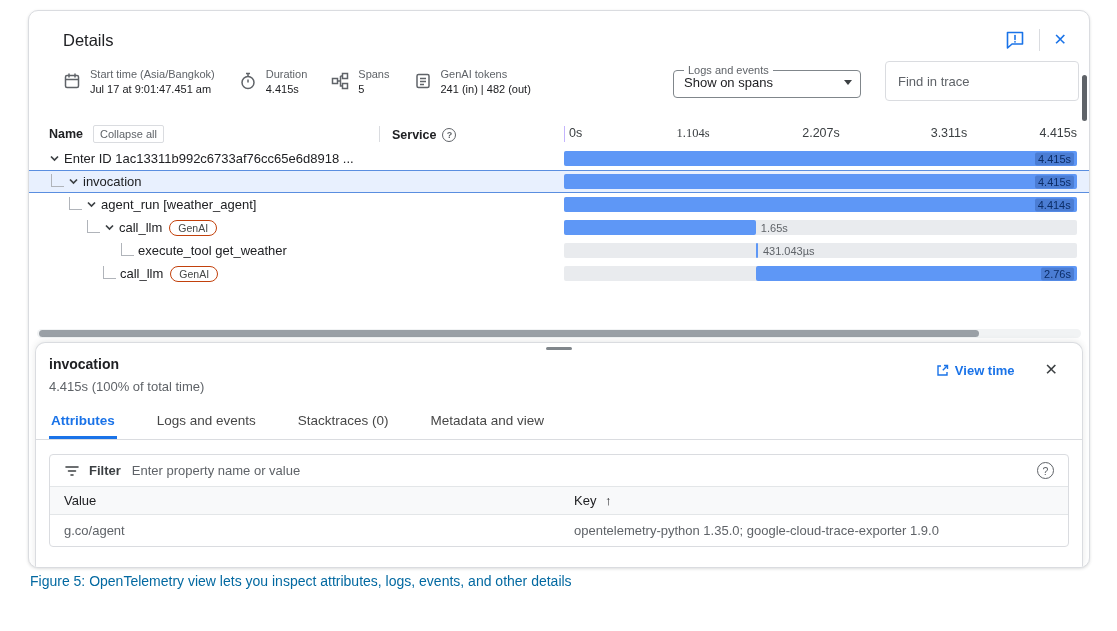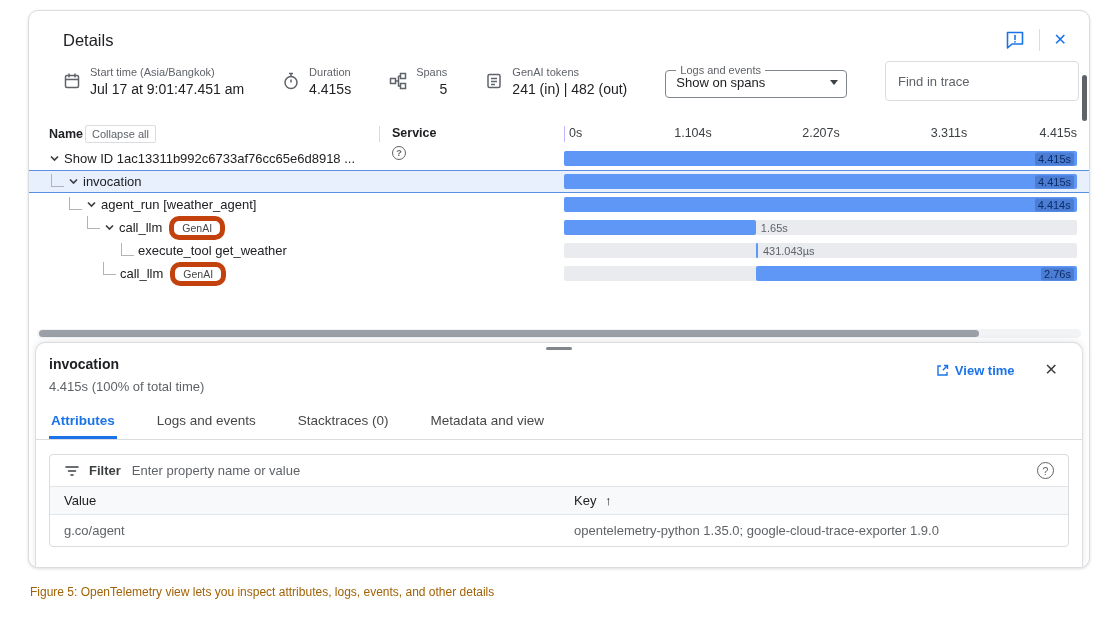--- a/index.html
+++ b/index.html
@@ -9,52 +9,52 @@
   .card{position:absolute;left:28px;top:10px;width:1060px;height:556px;background:#fff;
         border:1px solid #dadce0;border-radius:10px;box-shadow:0 1px 3px rgba(60,64,67,.18);overflow:hidden;}
 
   .card-header{display:flex;justify-content:space-between;align-items:center;padding:18px 22px 0 34px;}
   .card-title{font-size:16.5px;color:#202124;}
   .header-actions{display:flex;align-items:center;}
   .vdiv{width:1px;height:22px;background:#dadce0;margin:0 14px;}
   .close-x{font-size:16px;color:#1a73e8;cursor:pointer;line-height:1;}
 
   
-  .toolbar{display:flex;align-items:center;padding:10px 10px 12px 34px;gap:38px;}
+  .toolbar{display:flex;align-items:center;padding:10px 10px 12px 34px;gap:24px;}
   .tb-item{display:flex;align-items:center;gap:9px;}
   .tb-item svg{flex:none;stroke:#5f6368;fill:none;stroke-width:1.5;}
   .tb-label{font-size:11px;color:#5f6368;line-height:12px;}
-  .tb-value{font-size:14px;color:#202124;margin-top:3px;white-space:nowrap;text-align:right;}
+  .tb-value{font-size:11px;color:#202124;margin-top:3px;white-space:nowrap;}
   .dd-fieldset{border:1px solid #80868b;border-radius:4px;margin:0 0 0 auto;padding:0 8px 7px 10px;width:168px;background:#fff;cursor:pointer;}
   .dd-fieldset legend{font-size:11px;color:#5f6368;padding:0 4px;}
   .dd-value{display:flex;justify-content:space-between;align-items:center;font-size:13px;color:#202124;margin-top:-1px;}
   .dd-caret{width:0;height:0;border-left:4.5px solid transparent;border-right:4.5px solid transparent;border-top:5.5px solid #3c4043;}
   .find-input{width:168px;height:38px;border:1px solid #dadce0;border-radius:4px;padding:0 12px;font-size:13px;color:#202124;
               font-family:"Liberation Sans",sans-serif;outline:none;}
   .find-input::placeholder{color:#5f6368;}
   .vthumb{position:absolute;right:2px;top:64px;width:5px;height:46px;background:#5f6368;border-radius:3px;}
 
   
   .thead,.trow{display:grid;grid-template-columns:330px 185px 1fr;align-items:center;padding:0 12px 0 20px;}
   .thead{height:26px;margin-top:8px;font-size:12.5px;}
-  .thead .hname{display:flex;align-items:center;gap:2px;font-weight:bold;}
+  .thead .hname{display:flex;align-items:center;gap:10px;font-weight:bold;}
   .chip{font-size:11px;font-weight:normal;color:#5f6368;border:1px solid #dadce0;border-radius:2px;padding:2px 6px;background:#fff;cursor:pointer;}
-  .hservice{display:flex;align-items:flex-start;gap:6px;border-left:1px solid #dadce0;padding-left:12px;height:16px;font-weight:bold;flex-direction:column;}
+  .hservice{display:flex;align-items:flex-end;gap:6px;border-left:1px solid #dadce0;padding-left:12px;height:16px;font-weight:bold;}
   .hticks{position:relative;height:16px;border-left:1px solid #c4b5fd;font-weight:normal;color:#3c4043;}
   .hticks span{position:absolute;top:0;font-size:12.5px;white-space:nowrap;}
-  .tick0{left:4px;}.tick1{left:25%;transform:translateX(-50%);}.tick2{left:50%;transform:translateX(-50%);}
+  .tick0{left:4px;}.tick1{left:25%;transform:translateX(-50%);font-family:Liberation Serif, serif;}.tick2{left:50%;transform:translateX(-50%);}
   .tick3{left:75%;transform:translateX(-50%);}.tick4{right:0;}
 
   .trow{height:23px;font-size:13px;}
   .trow.selected{background:#e8f0fe;box-shadow:inset 0 1px 0 #5a8ee0, inset 0 -1px 0 #5a8ee0;}
   .tname{display:flex;align-items:center;overflow:hidden;white-space:nowrap;}
   .connector{flex:none;width:12px;height:12px;border-left:1px solid #b0b4ba;border-bottom:1px solid #b0b4ba;align-self:flex-start;margin-right:4px;}
   .caret{flex:none;display:inline-flex;margin-right:4px;cursor:pointer;}
   .rowlabel{color:#202124;overflow:hidden;text-overflow:ellipsis;}
-  .pill{flex:none;margin-left:7px;font-size:10.5px;color:#444746;border:5px solid #c2410c;border-radius:10px;padding:1px 8px;line-height:12px;}
+  .pill{flex:none;margin-left:7px;font-size:10.5px;color:#444746;border:1px solid #c2410c;border-radius:10px;padding:1px 8px;line-height:12px;}
   .tl{position:relative;height:23px;}
   .track{position:absolute;left:0;right:0;top:4px;bottom:4px;background:#e9ebee;border-radius:2px;}
   .bar{position:absolute;top:4px;bottom:4px;background:#5e97f6;border-radius:2px;min-width:2px;cursor:pointer;}
   .bar-label{position:absolute;right:3px;top:50%;transform:translateY(-50%);font-size:11px;line-height:13px;
              color:#0c2d67;background:rgba(8,36,89,.22);padding:0 3px;border-radius:2px;white-space:nowrap;}
   .bar.outside .bar-label{left:calc(100% + 5px);right:auto;color:#5f6368;background:none;padding:0;text-align:right;}
 
   
   .hscroll{position:absolute;left:8px;right:8px;top:318px;height:9px;background:#f1f3f4;border-radius:5px;}
   .hthumb{position:absolute;left:2px;top:1px;height:7px;width:90%;background:#9aa0a6;border-radius:4px;cursor:grab;}
@@ -78,21 +78,21 @@
   .filter-input{flex:1;border:none;outline:none;font-size:13px;color:#0c4a6e;font-family:"Liberation Sans",sans-serif;}
   .filter-input::placeholder{color:#5f6368;}
   .circle-q{flex:none;width:15px;height:15px;border:1.4px solid #5f6368;border-radius:50%;color:#5f6368;font-size:10.5px;
             display:inline-flex;align-items:center;justify-content:center;cursor:pointer;}
   .circle-q.small{width:12px;height:12px;font-size:9px;border-width:1.2px;}
   .attr-header,.attr-row{display:grid;grid-template-columns:510px 1fr;padding:0 14px;align-items:center;font-size:13px;}
   .attr-header{height:27px;background:#f8f9fa;border-top:1px solid #e3e6e8;border-bottom:1px solid #e3e6e8;color:#202124;}
   .sort-arrow{margin-left:5px;color:#202124;}
   .attr-row{height:31px;color:#5f6368;}
 
-  .caption{position:absolute;left:30px;top:585px;font-size:12px;color:#a16207;}
+  .caption{position:absolute;left:30px;top:573px;font-size:14px;color:#0369a1;}
   svg{display:block;}
 </style>
 </head>
 <body>
 
 <div class="page">
   <div class="card">
 
     <div class="card-header">
       <span class="card-title">Details</span>
@@ -191,21 +191,21 @@
 
     <div>
 
       <div class="trow">
         <div class="tname">
           <span class="caret">
             <svg width="11" height="11" viewBox="0 0 11 11" fill="none" stroke="#3c4043" stroke-width="1.7">
                 <path d="M2 3.5l3.5 3.5L9 3.5"></path>
               </svg>
           </span>
-          <span class="rowlabel">Show ID 1ac13311b992c6733af76cc65e6d8918 ...</span>
+          <span class="rowlabel">Enter ID 1ac13311b992c6733af76cc65e6d8918 ...</span>
         </div>
         <div></div>
         <div class="tl">
             <div class="track"></div>
           <div class="bar inside" style="left: 0%; width: 100%;">
             <span class="bar-label">4.415s</span>
           </div>
         </div>
       </div>
 

